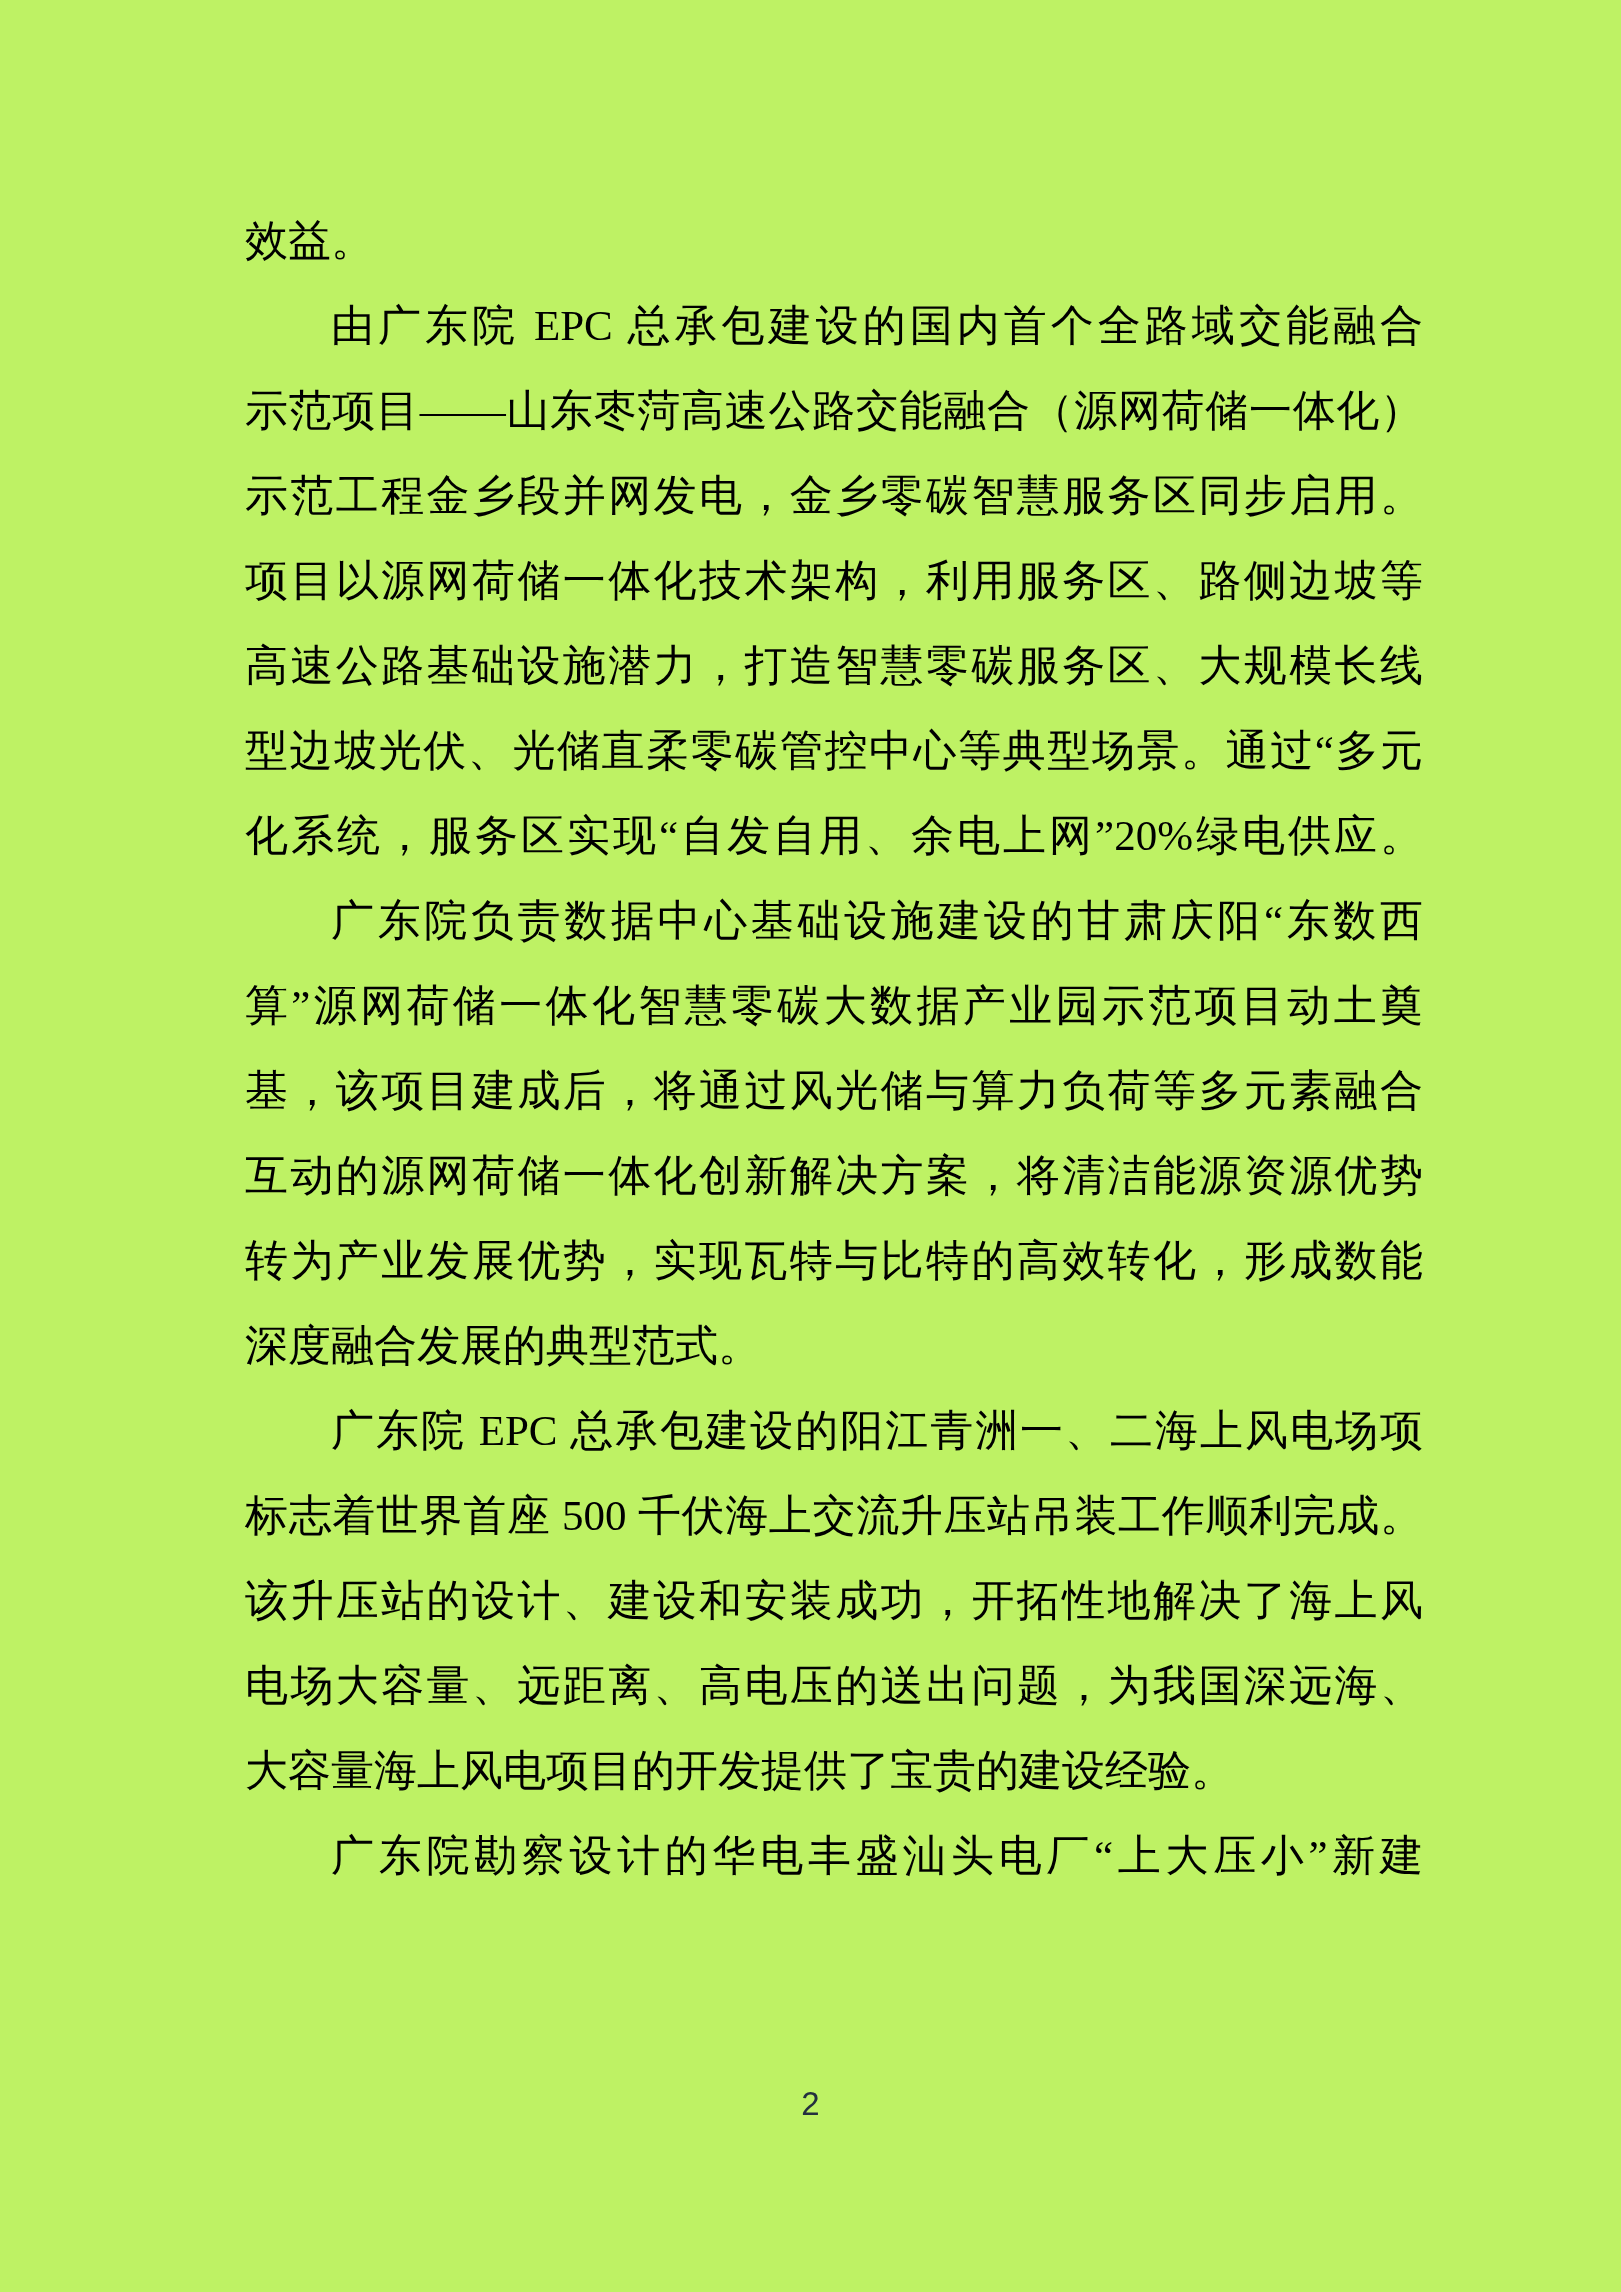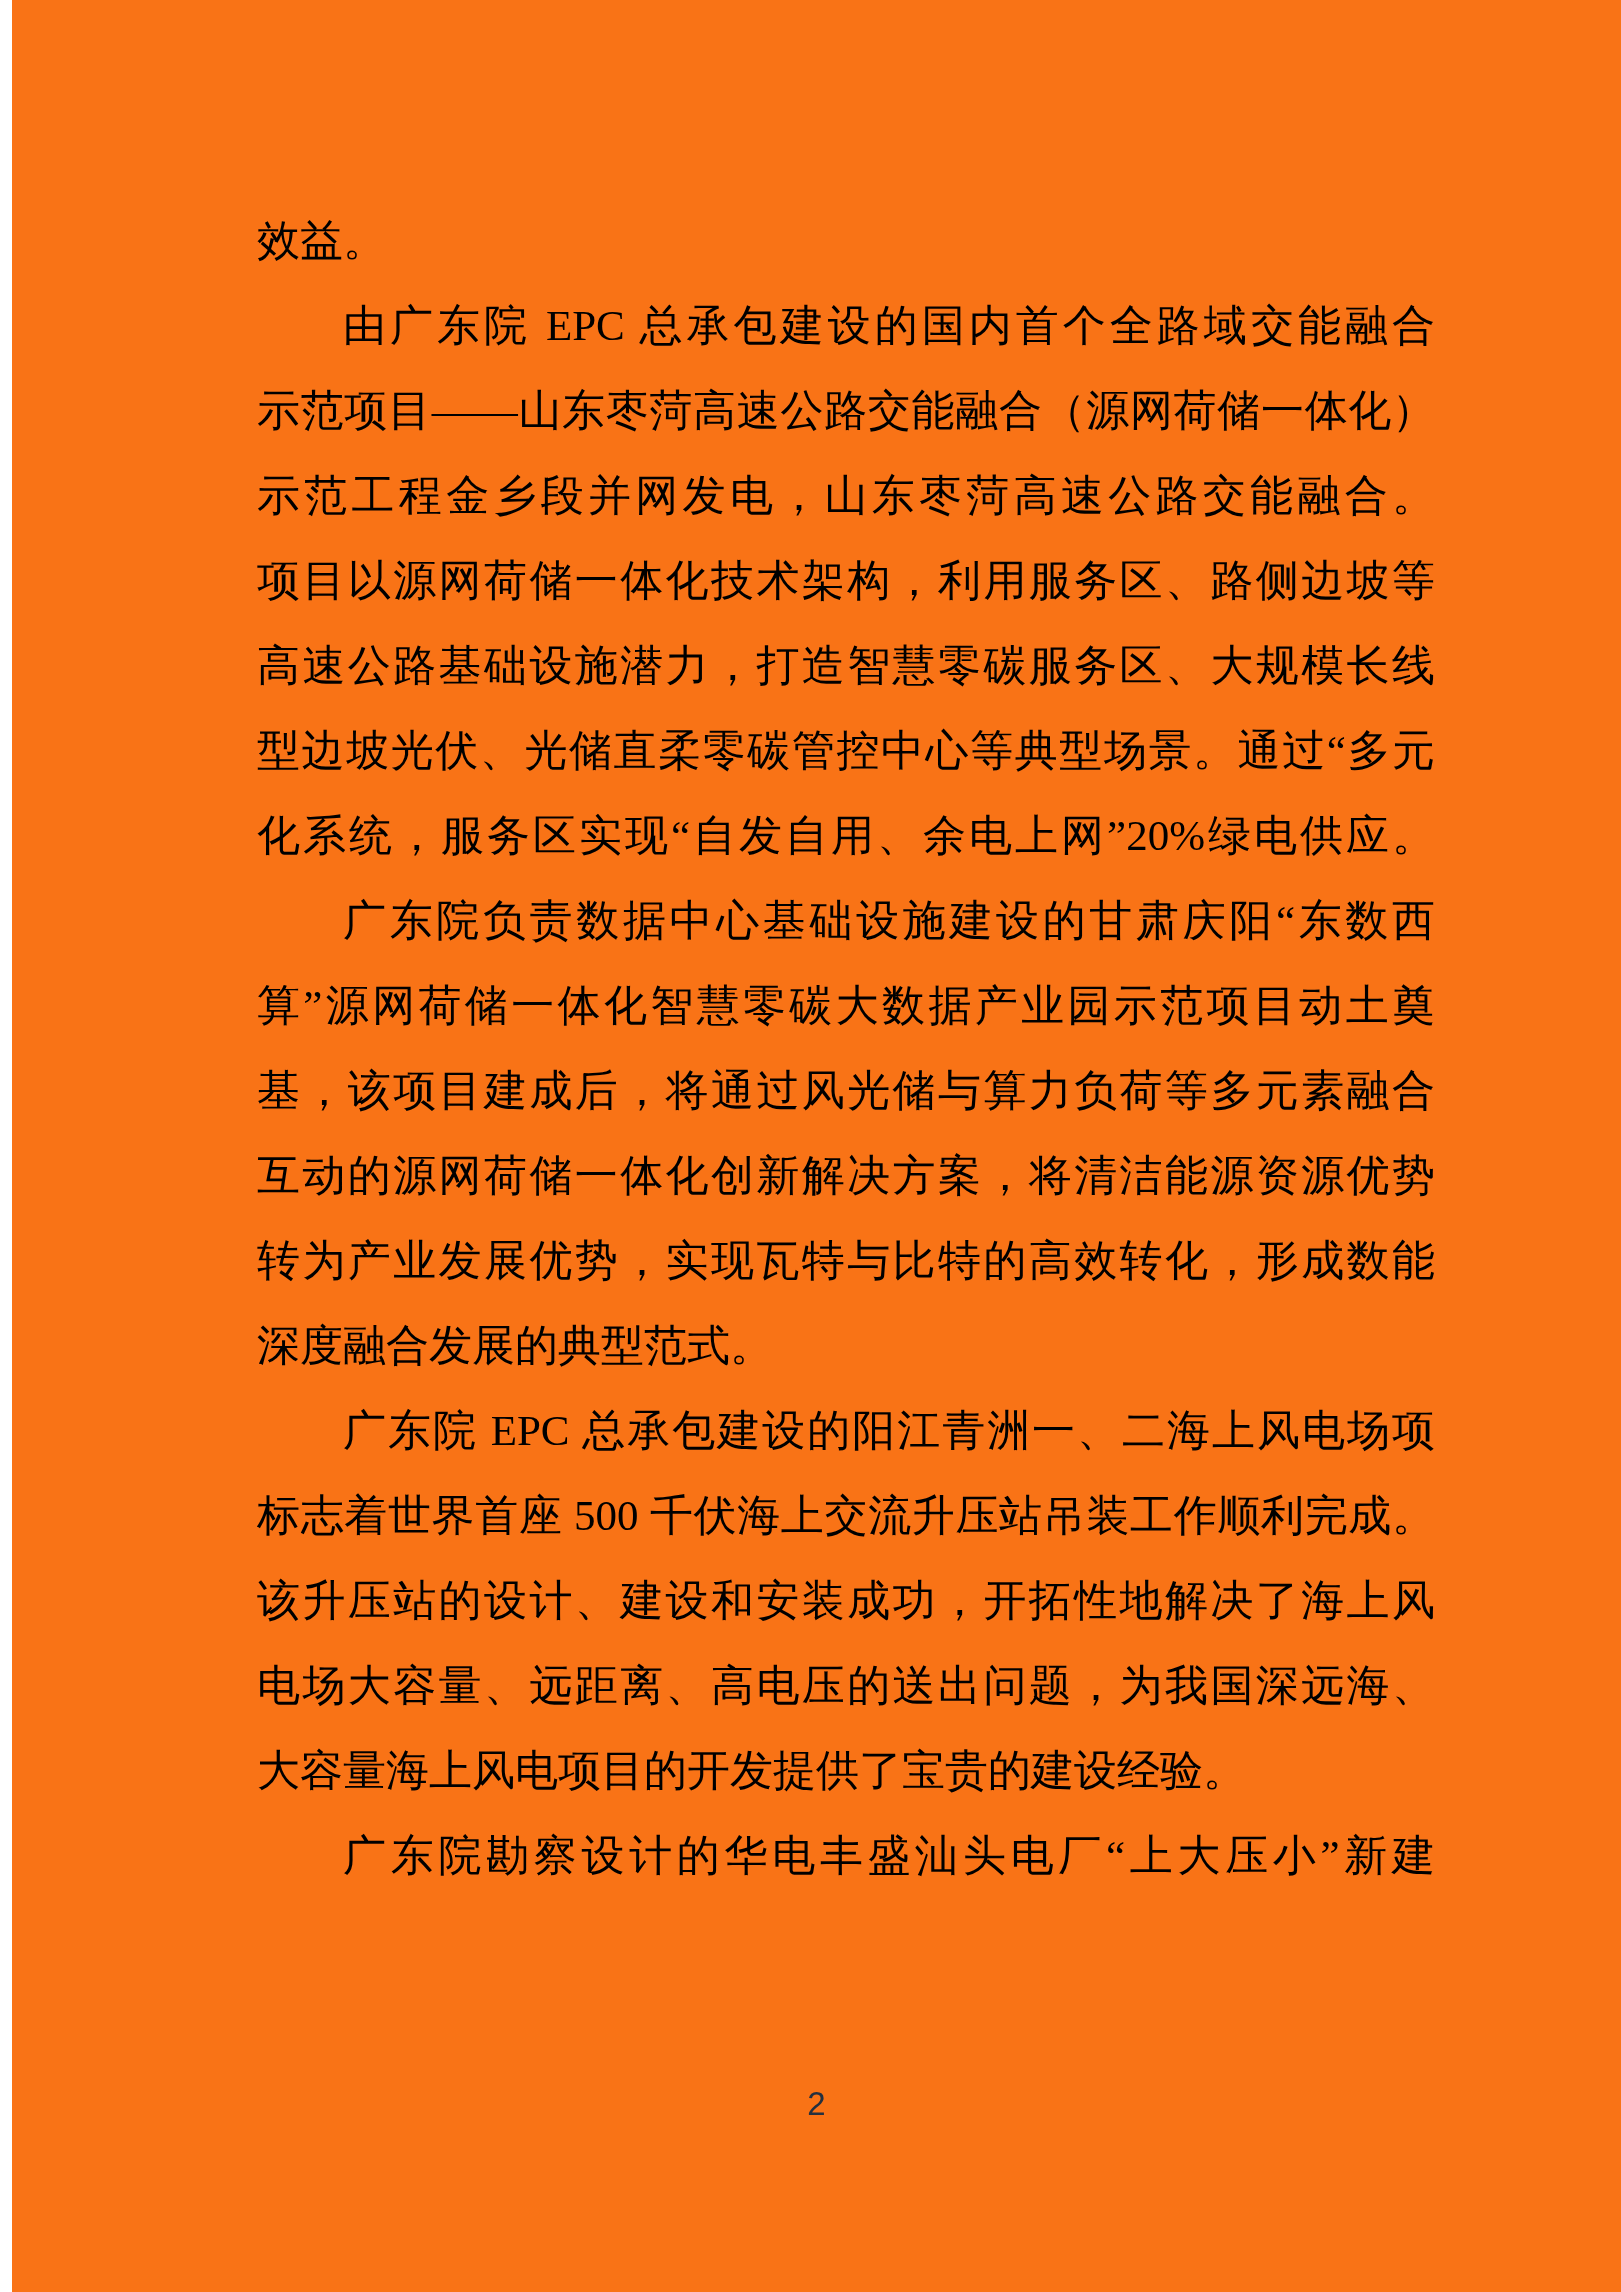--- a/index.html
+++ b/index.html
@@ -10,22 +10,21 @@
   body {
     width: 1621px;
     height: 2293px;
     position: relative;
     font-family: "Liberation Serif", "DejaVu Serif", serif;
     overflow: hidden;
   }
   .page {
     position: absolute;
     inset: 0;
-    background: #f97316;
-    margin-left: 12px;
+    background: #bef264;
   }
   .content {
     position: absolute;
     left: 245px;
     top: 198px;
     width: 1178px;
   }
   .line {
     font-size: 43px;
     line-height: 85px;
@@ -58,21 +57,21 @@
   }
 </style>
 </head>
 <body>
 
 <div class="page">
   <div class="content">
       <div class="line para-end">效益。</div>
       <div class="line indent">由广东院 EPC 总承包建设的国内首个全路域交能融合</div>
       <div class="line">示范项目——山东枣菏高速公路交能融合（源网荷储一体化）</div>
-      <div class="line">示范工程金乡段并网发电，山东枣菏高速公路交能融合。</div>
+      <div class="line">示范工程金乡段并网发电，金乡零碳智慧服务区同步启用。</div>
       <div class="line">项目以源网荷储一体化技术架构，利用服务区、路侧边坡等</div>
       <div class="line">高速公路基础设施潜力，打造智慧零碳服务区、大规模长线</div>
       <div class="line">型边坡光伏、光储直柔零碳管控中心等典型场景。通过“多元</div>
       <div class="line">化系统，服务区实现“自发自用、余电上网”20%绿电供应。</div>
       <div class="line indent">广东院负责数据中心基础设施建设的甘肃庆阳“东数西</div>
       <div class="line">算”源网荷储一体化智慧零碳大数据产业园示范项目动土奠</div>
       <div class="line">基，该项目建成后，将通过风光储与算力负荷等多元素融合</div>
       <div class="line">互动的源网荷储一体化创新解决方案，将清洁能源资源优势</div>
       <div class="line">转为产业发展优势，实现瓦特与比特的高效转化，形成数能</div>
       <div class="line para-end">深度融合发展的典型范式。</div>

